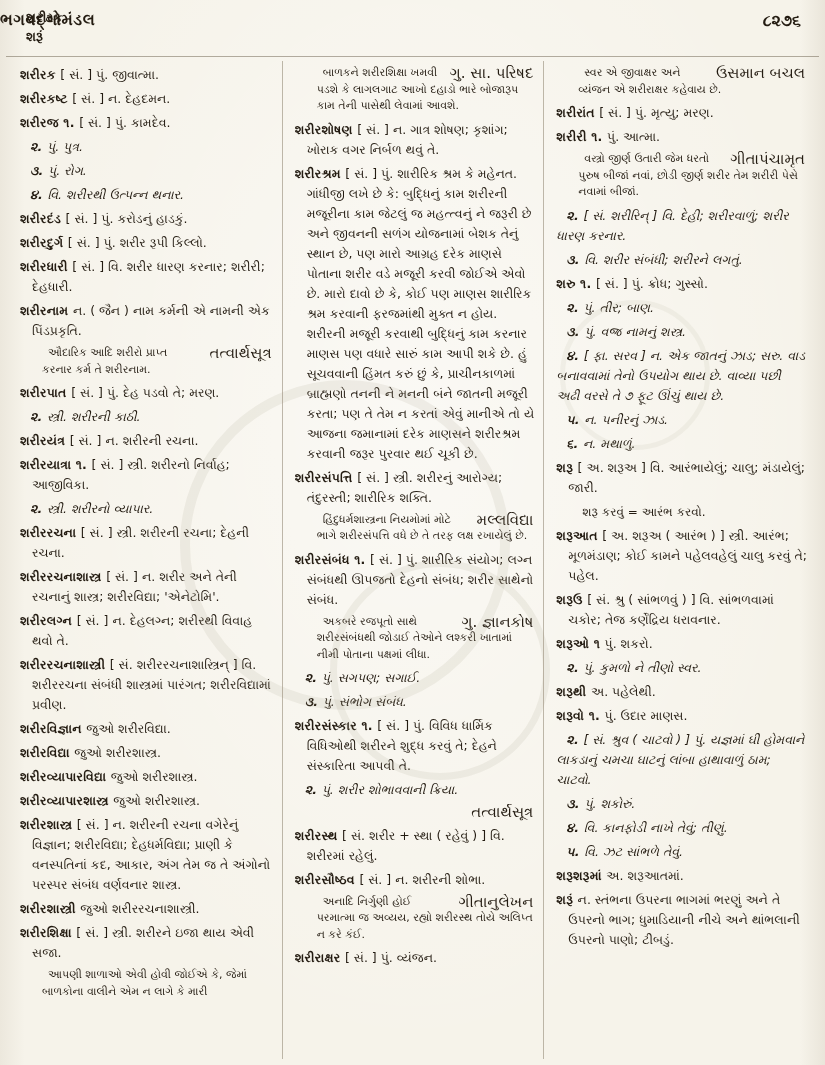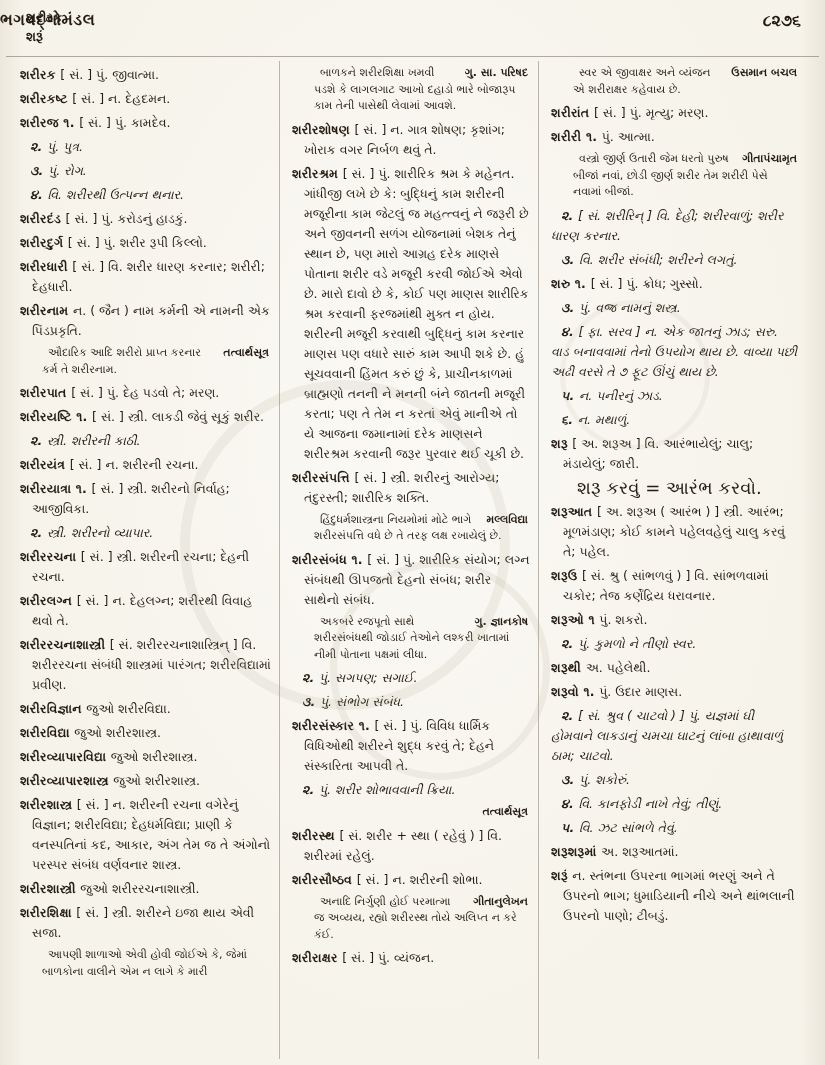--- a/index.html
+++ b/index.html
@@ -29,38 +29,38 @@
     display:flex; justify-content:space-between; align-items:flex-start;
   }
   .guide{ font-weight:bold; font-size:13px; line-height:19px; }
   .title{
     position:absolute; left:0; right:0; top:10px;
     text-align:left; font-weight:bold; font-size:16px; letter-spacing:.5px;
   }
   .pagenum{ font-size:16px; font-weight:bold; padding-top:3px; }
   .hrule{ border-top:1px solid rgba(90,80,60,.45); margin:0 6px; }
 
-  .cols{ display:flex; height:1002px; padding:4px 18px 0 8px; }
+  .cols{ display:flex; height:1002px; padding:4px 10px 0 8px; }
   .col{ overflow:hidden; padding:4px 8px 6px 12px; font-size:12.5px; line-height:20px; }
   .col1{ width:275px; }
   .col2{ width:263px; }
   .col3{ width:273px; }
   .col + .col{ border-left:1px solid rgba(140,130,110,.55); }
 
   p.block{ margin:0 0 4px 0; overflow:hidden; }
   p.entry{ padding-left:12px; text-indent:-12px; }
   p.sense{ text-indent:10px;font-style:italic; }
-  p.idiom{ padding-left:26px; font-size:18px; }
+  p.idiom{ padding-left:26px; font-size:12px; }
   p.citation{
     font-size:11px; line-height:16.5px;
     padding-left:22px; padding-right:2px; text-indent:6px;
     margin-bottom:5px;
   }
   b.head{ font-weight:bold; letter-spacing:.2px; }
-  span.source{ float:right; font-weight:bold; font-size:11px; text-indent:0; padding-left:10px; }
+  span.source{ float:right; font-weight:normal; font-size:15px; text-indent:0; padding-left:10px; }
 </style>
 </head>
 <body>
 
 <div class="page">
   <div class="wm wm1"></div>
   <div class="wm wm2"></div>
   <div class="wm wm3"></div>
 
   <div class="header">
@@ -80,26 +80,26 @@
         <p class="block entry"><b class="head">શરીરજ ૧. </b><span>[ સં. ] પું. કામદેવ.</span></p>
         <p class="block sense"><b class="head">૨. </b><span>પું. પુત્ર.</span></p>
         <p class="block sense"><b class="head">૩. </b><span>પું. રોગ.</span></p>
         <p class="block sense"><b class="head">૪. </b><span>વિ. શરીરથી ઉત્પન્ન થનાર.</span></p>
         <p class="block entry"><b class="head">શરીરદંડ </b><span>[ સં. ] પું. કરોડનું હાડકું.</span></p>
         <p class="block entry"><b class="head">શરીરદુર્ગ </b><span>[ સં. ] પું. શરીર રૂપી કિલ્લો.</span></p>
         <p class="block entry"><b class="head">શરીરધારી </b><span>[ સં. ] વિ. શરીર ધારણ કરનાર; શરીરી; દેહધારી.</span></p>
         <p class="block entry"><b class="head">શરીરનામ </b><span>ન. ( જૈન ) નામ કર્મની એ નામની એક પિંડપ્રકૃતિ.</span></p>
         <p class="block citation"><span class="source">તત્વાર્થસૂત્ર</span><span>ઔદારિક આદિ શરીરો પ્રાપ્ત કરનાર કર્મ તે શરીરનામ.</span></p>
         <p class="block entry"><b class="head">શરીરપાત </b><span>[ સં. ] પું. દેહ પડવો તે; મરણ.</span></p>
-        <p class="block entry"><b class="head">શરીરયષ્ટિ ૧. </b><span>[ સં. ] સ્ત્રી. લાકડી જેવું સૂકું શરીર.</span></p>
         <p class="block sense"><b class="head">૨. </b><span>સ્ત્રી. શરીરની કાઠી.</span></p>
         <p class="block entry"><b class="head">શરીરયંત્ર </b><span>[ સં. ] ન. શરીરની રચના.</span></p>
         <p class="block entry"><b class="head">શરીરયાત્રા ૧. </b><span>[ સં. ] સ્ત્રી. શરીરનો નિર્વાહ; આજીવિકા.</span></p>
         <p class="block sense"><b class="head">૨. </b><span>સ્ત્રી. શરીરનો વ્યાપાર.</span></p>
         <p class="block entry"><b class="head">શરીરરચના </b><span>[ સં. ] સ્ત્રી. શરીરની રચના; દેહની રચના.</span></p>
+        <p class="block entry"><b class="head">શરીરરચનાશાસ્ત્ર </b><span>[ સં. ] ન. શરીર અને તેની રચનાનું શાસ્ત્ર; શરીરવિદ્યા; 'એનેટોમિ'.</span></p>
         <p class="block entry"><b class="head">શરીરલગ્ન </b><span>[ સં. ] ન. દેહલગ્ન; શરીરથી વિવાહ થવો તે.</span></p>
         <p class="block entry"><b class="head">શરીરરચનાશાસ્ત્રી </b><span>[ સં. શરીરરચનાશાસ્ત્રિન્ ] વિ. શરીરરચના સંબંધી શાસ્ત્રમાં પારંગત; શરીરવિદ્યામાં પ્રવીણ.</span></p>
         <p class="block entry"><b class="head">શરીરવિજ્ઞાન </b><span>જુઓ શરીરવિદ્યા.</span></p>
         <p class="block entry"><b class="head">શરીરવિદ્યા </b><span>જુઓ શરીરશાસ્ત્ર.</span></p>
         <p class="block entry"><b class="head">શરીરવ્યાપારવિદ્યા </b><span>જુઓ શરીરશાસ્ત્ર.</span></p>
         <p class="block entry"><b class="head">શરીરવ્યાપારશાસ્ત્ર </b><span>જુઓ શરીરશાસ્ત્ર.</span></p>
         <p class="block entry"><b class="head">શરીરશાસ્ત્ર </b><span>[ સં. ] ન. શરીરની રચના વગેરેનું વિજ્ઞાન; શરીરવિદ્યા; દેહધર્મવિદ્યા; પ્રાણી કે વનસ્પતિનાં કદ, આકાર, અંગ તેમ જ તે અંગોનો પરસ્પર સંબંધ વર્ણવનાર શાસ્ત્ર.</span></p>
         <p class="block entry"><b class="head">શરીરશાસ્ત્રી </b><span>જુઓ શરીરરચનાશાસ્ત્રી.</span></p>
         <p class="block entry"><b class="head">શરીરશિક્ષા </b><span>[ સં. ] સ્ત્રી. શરીરને ઇજા થાય એવી સજા.</span></p>
         <p class="block citation"><span>આપણી શાળાઓ એવી હોવી જોઈએ કે, જેમાં બાળકોના વાલીને એમ ન લાગે કે મારી</span></p>
@@ -123,20 +123,21 @@
         <p class="block entry"><b class="head">શરીરાક્ષર </b><span>[ સં. ] પું. વ્યંજન.</span></p>
       </div>
     <div class="col col3">
         <p class="block citation"><span class="source">ઉસમાન બચલ</span><span>સ્વર એ જીવાક્ષર અને વ્યંજન એ શરીરાક્ષર કહેવાય છે.</span></p>
         <p class="block entry"><b class="head">શરીરાંત </b><span>[ સં. ] પું. મૃત્યુ; મરણ.</span></p>
         <p class="block entry"><b class="head">શરીરી ૧. </b><span>પું. આત્મા.</span></p>
         <p class="block citation"><span class="source">ગીતાપંચામૃત</span><span>વસ્ત્રો જીર્ણ ઉતારી જેમ ધરતો પુરુષ બીજાં નવાં, છોડી જીર્ણ શરીર તેમ શરીરી પેસે નવામાં બીજાં.</span></p>
         <p class="block sense"><b class="head">૨. </b><span>[ સં. શરીરિન્ ] વિ. દેહી; શરીરવાળું; શરીર ધારણ કરનાર.</span></p>
         <p class="block sense"><b class="head">૩. </b><span>વિ. શરીર સંબંધી; શરીરને લગતું.</span></p>
         <p class="block entry"><b class="head">શરુ ૧. </b><span>[ સં. ] પું. ક્રોધ; ગુસ્સો.</span></p>
+        <p class="block sense"><b class="head">૨. </b><span>પું. તીર; બાણ.</span></p>
         <p class="block sense"><b class="head">૩. </b><span>પું. વજ્ર નામનું શસ્ત્ર.</span></p>
         <p class="block sense"><b class="head">૪. </b><span>[ ફા. સરવ ] ન. એક જાતનું ઝાડ; સરુ. વાડ બનાવવામાં તેનો ઉપયોગ થાય છે. વાવ્યા પછી અઢી વરસે તે ૭ ફૂટ ઊંચું થાય છે.</span></p>
         <p class="block sense"><b class="head">૫. </b><span>ન. પનીરનું ઝાડ.</span></p>
         <p class="block sense"><b class="head">૬. </b><span>ન. મથાળું.</span></p>
         <p class="block entry"><b class="head">શરૂ </b><span>[ અ. શરૂઅ ] વિ. આરંભાયેલું; ચાલુ; મંડાયેલું; જારી.</span></p>
         <p class="block idiom"><span>શરૂ કરવું = આરંભ કરવો.</span></p>
         <p class="block entry"><b class="head">શરૂઆત </b><span>[ અ. શરૂઅ ( આરંભ ) ] સ્ત્રી. આરંભ; મૂળમંડાણ; કોઈ કામને પહેલવહેલું ચાલુ કરવું તે; પહેલ.</span></p>
         <p class="block entry"><b class="head">શરૂઉ </b><span>[ સં. શ્રુ ( સાંભળવું ) ] વિ. સાંભળવામાં ચકોર; તેજ કર્ણેંદ્રિય ધરાવનાર.</span></p>
         <p class="block entry"><b class="head">શરૂઓ ૧ </b><span>પું. શકરો.</span></p>
         <p class="block sense"><b class="head">૨. </b><span>પું. કુમળો ને તીણો સ્વર.</span></p>

